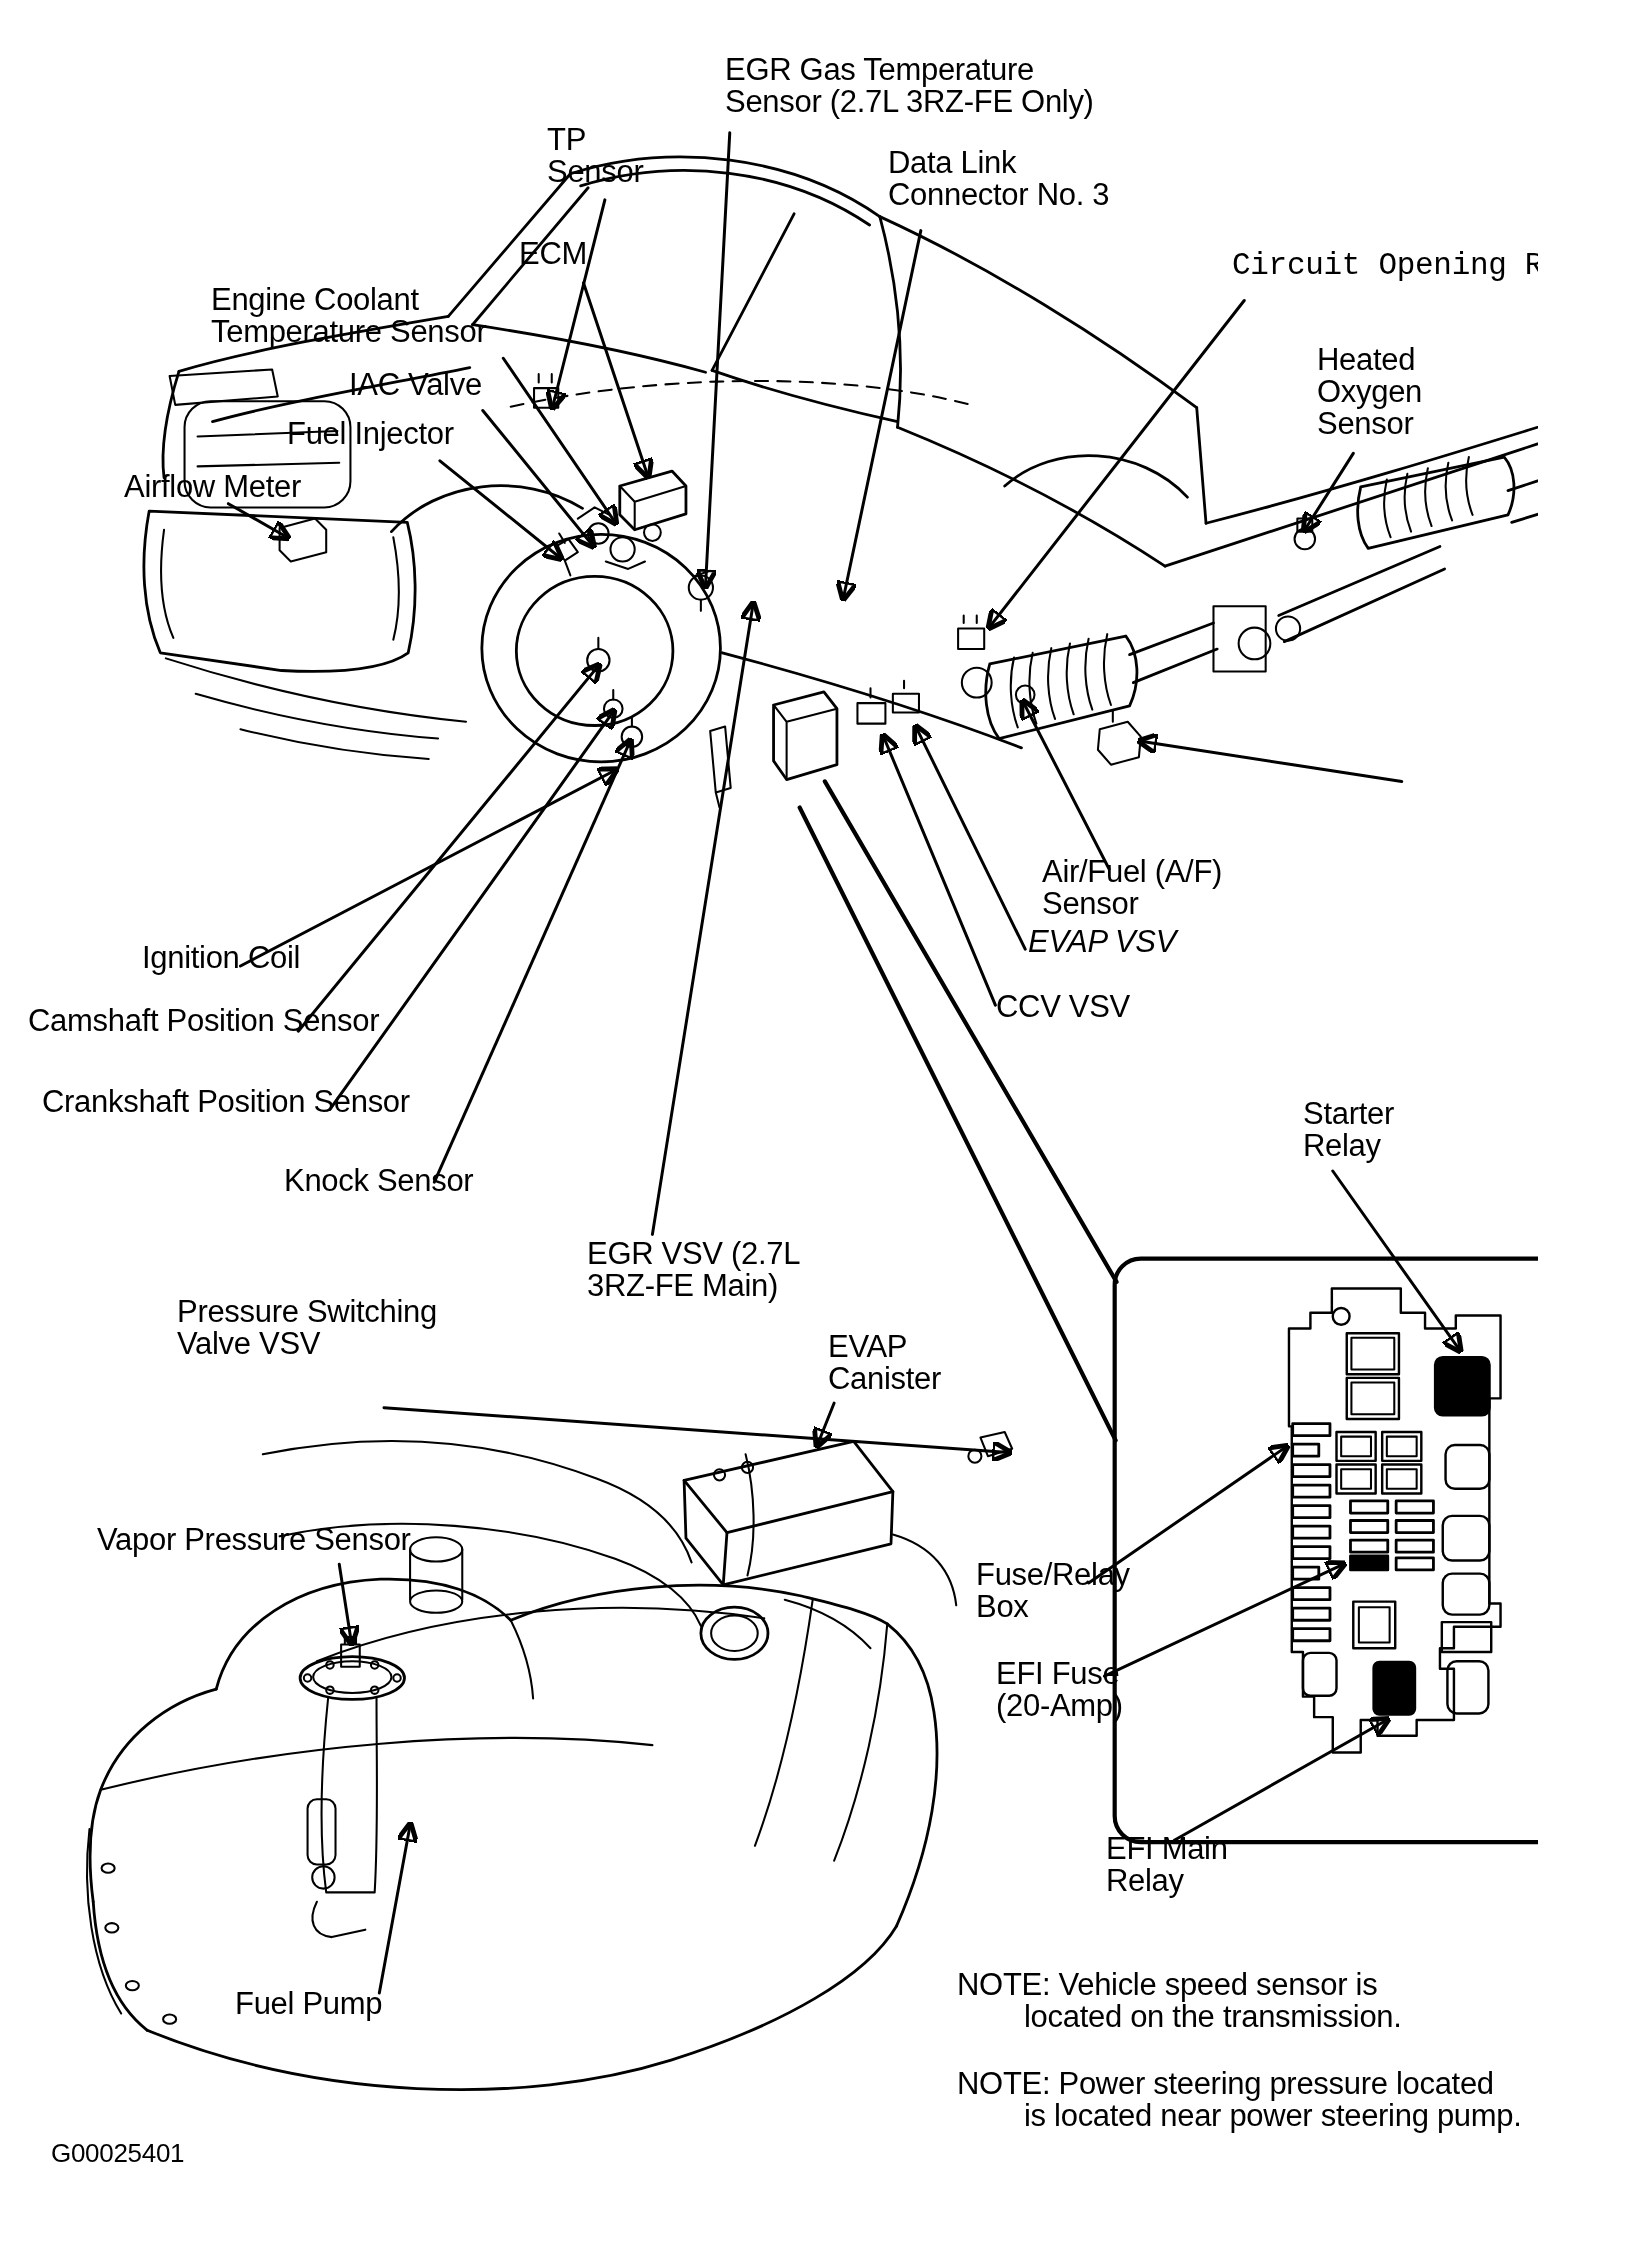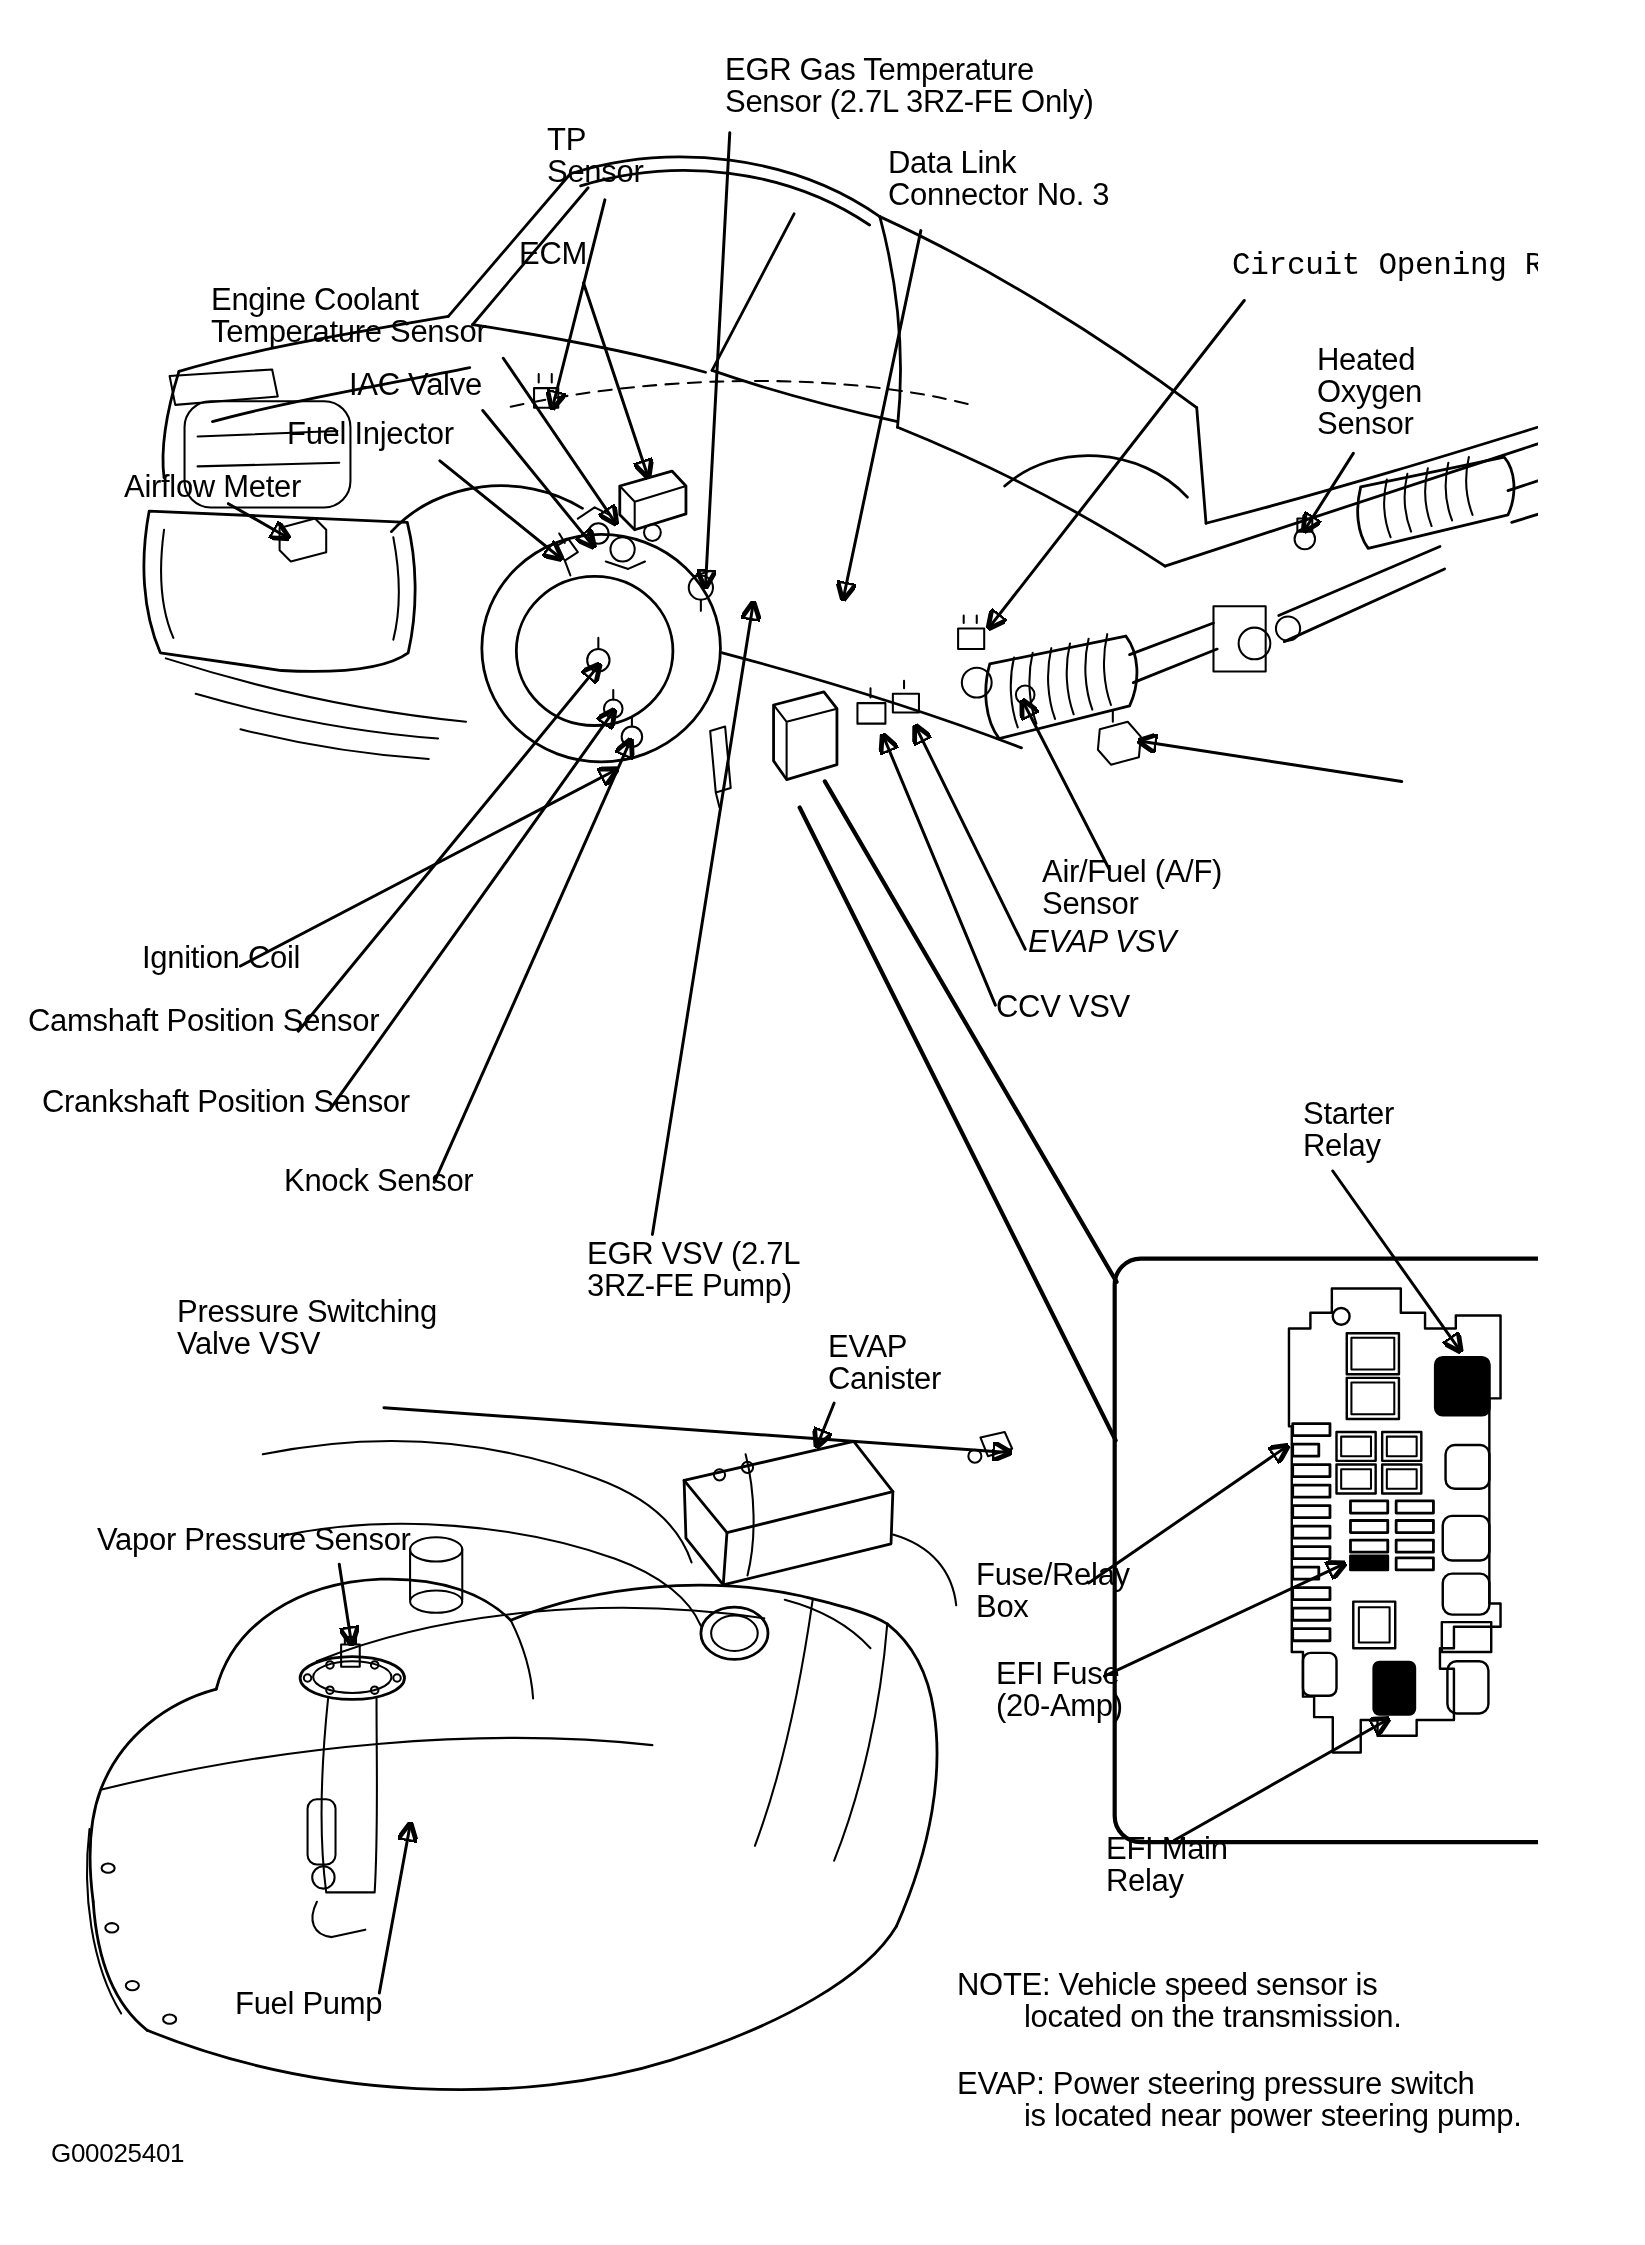--- a/index.html
+++ b/index.html
@@ -346,21 +346,21 @@
       </div>
       <div class="label" style="left: 1303px; top: 1098px;">
         <div>Starter</div>
         <div>Relay</div>
       </div>
       <div class="label" style="left: 284px; top: 1165px;">
         <div>Knock Sensor</div>
       </div>
       <div class="label" style="left: 587px; top: 1238px;">
         <div>EGR VSV (2.7L</div>
-        <div>3RZ-FE Pump)</div>
+        <div>3RZ-FE Main)</div>
       </div>
       <div class="label" style="left: 828px; top: 1331px;">
         <div>EVAP</div>
         <div>Canister</div>
       </div>
       <div class="label" style="left: 177px; top: 1296px;">
         <div>Pressure Switching</div>
         <div>Valve VSV</div>
       </div>
       <div class="label" style="left: 97px; top: 1524px;">
@@ -379,21 +379,21 @@
         <div>Relay</div>
       </div>
       <div class="label" style="left: 235px; top: 1988px;">
         <div>Fuel Pump</div>
       </div>
       <div class="label" style="left: 957px; top: 1969px;">
         <div>NOTE: Vehicle speed sensor is</div>
         <div style="padding-left: 67px;">located on the transmission.</div>
       </div>
       <div class="label" style="left: 957px; top: 2068px;">
-        <div>EVAP: Power steering pressure switch</div>
+        <div>NOTE: Power steering pressure located</div>
         <div style="padding-left: 67px;">is located near power steering pump.</div>
       </div>
       <div class="label small" style="left: 26px; top: 2137px;">
         <div>G00025401</div>
       </div>
     </div>
 
 </div>
 
 

